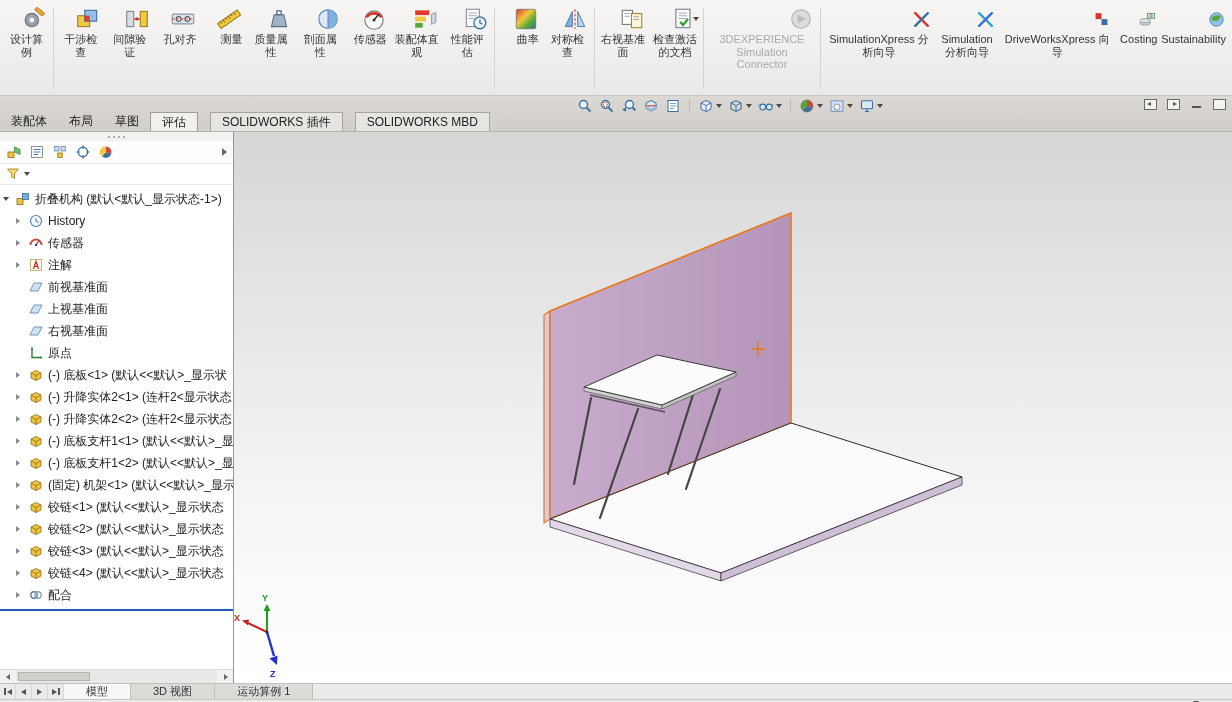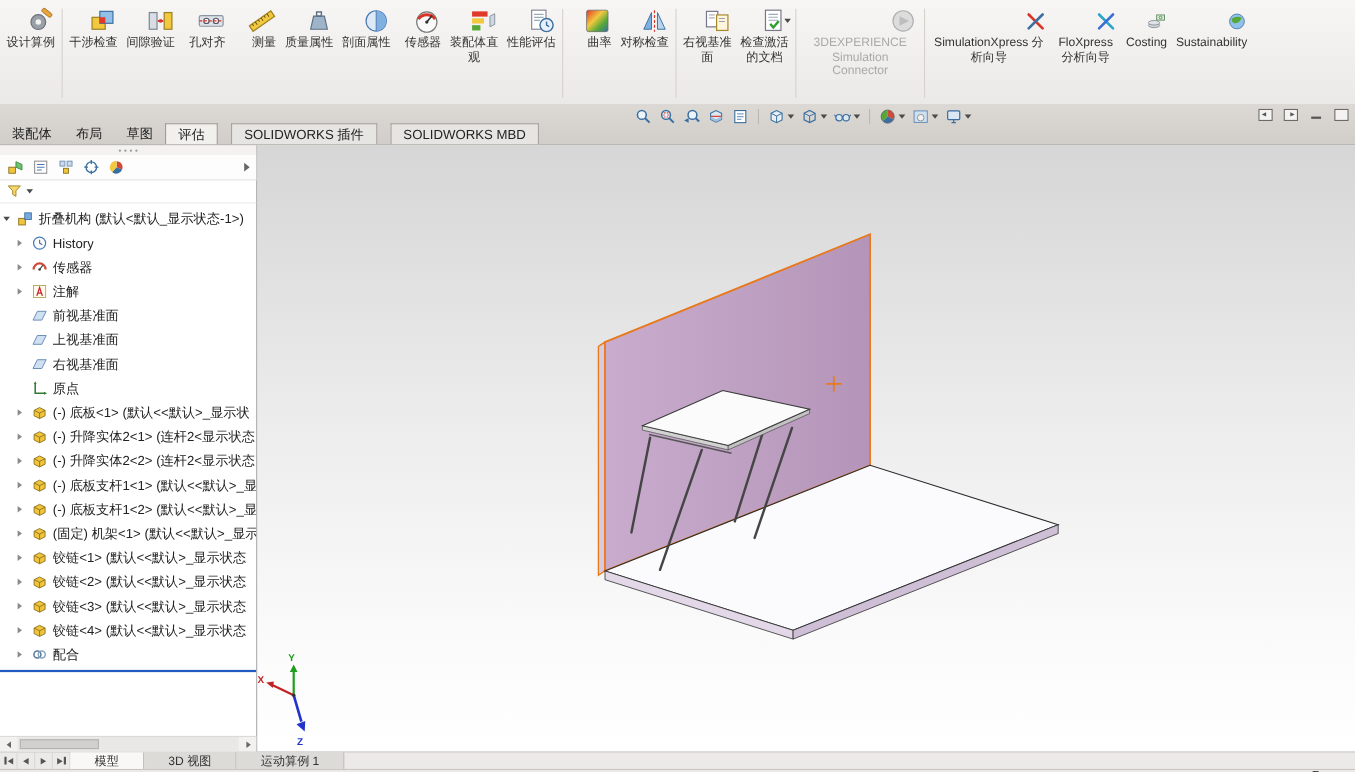--- a/index.html
+++ b/index.html
@@ -409,21 +409,27 @@
   <div class="r-item w112 smic">
     <svg class="r-ic">
         <use href="#r15"></use>
       </svg>
     <span class="r-lbl">SimulationXpress 分析向导</span>
   </div>
   <div class="r-item w64 smic">
     <svg class="r-ic">
         <use href="#r16"></use>
       </svg>
-    <span class="r-lbl">FloXpress 分析向导</span>
+    <span class="r-lbl">Simulation 分析向导</span>
+  </div>
+  <div class="r-item w118 smic">
+    <svg class="r-ic">
+        <use href="#r17"></use>
+      </svg>
+    <span class="r-lbl">DriveWorksXpress 向导</span>
   </div>
   <div class="r-item one smic">
     <svg class="r-ic">
         <use href="#r18"></use>
       </svg>
     <span class="r-lbl">Costing</span>
   </div>
   <div class="r-item one smic">
     <svg class="r-ic">
         <use href="#r19"></use>

